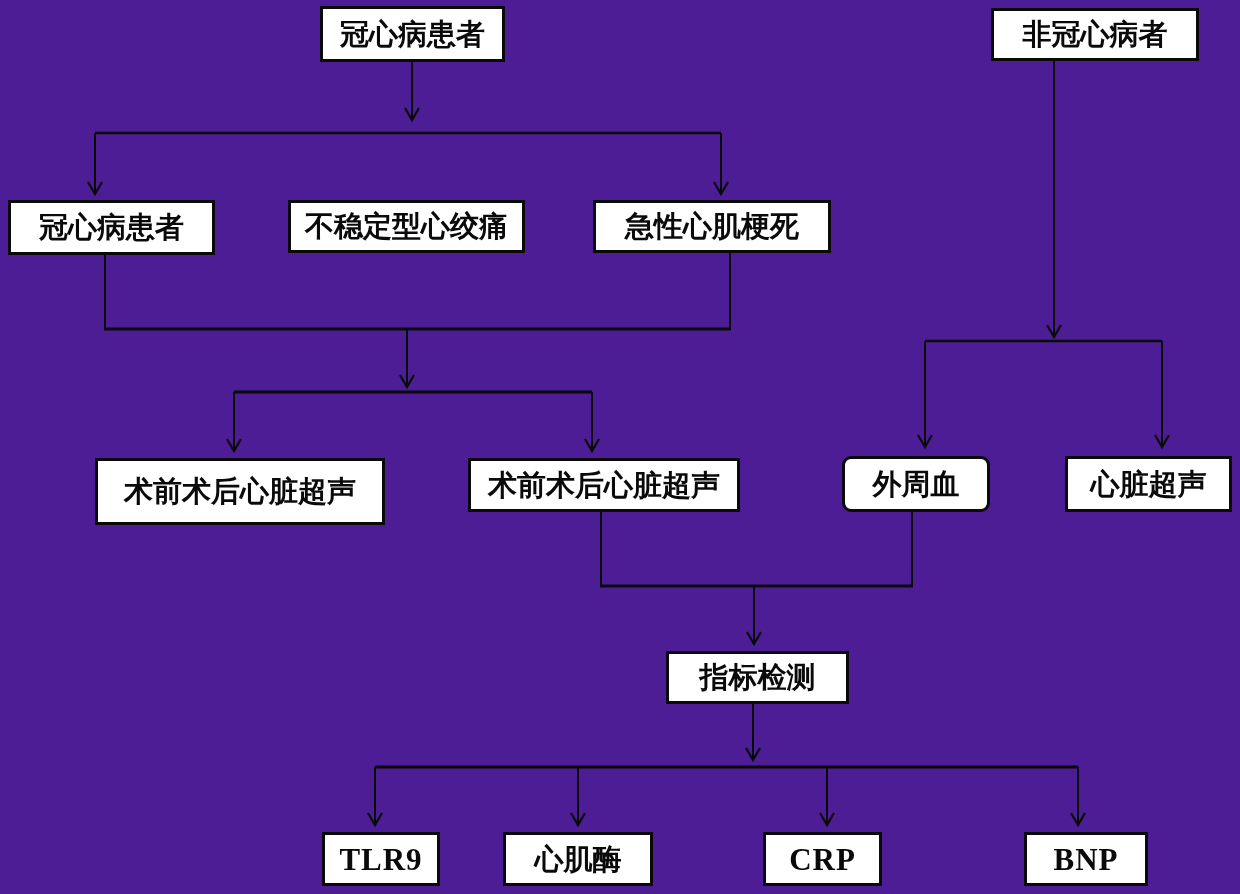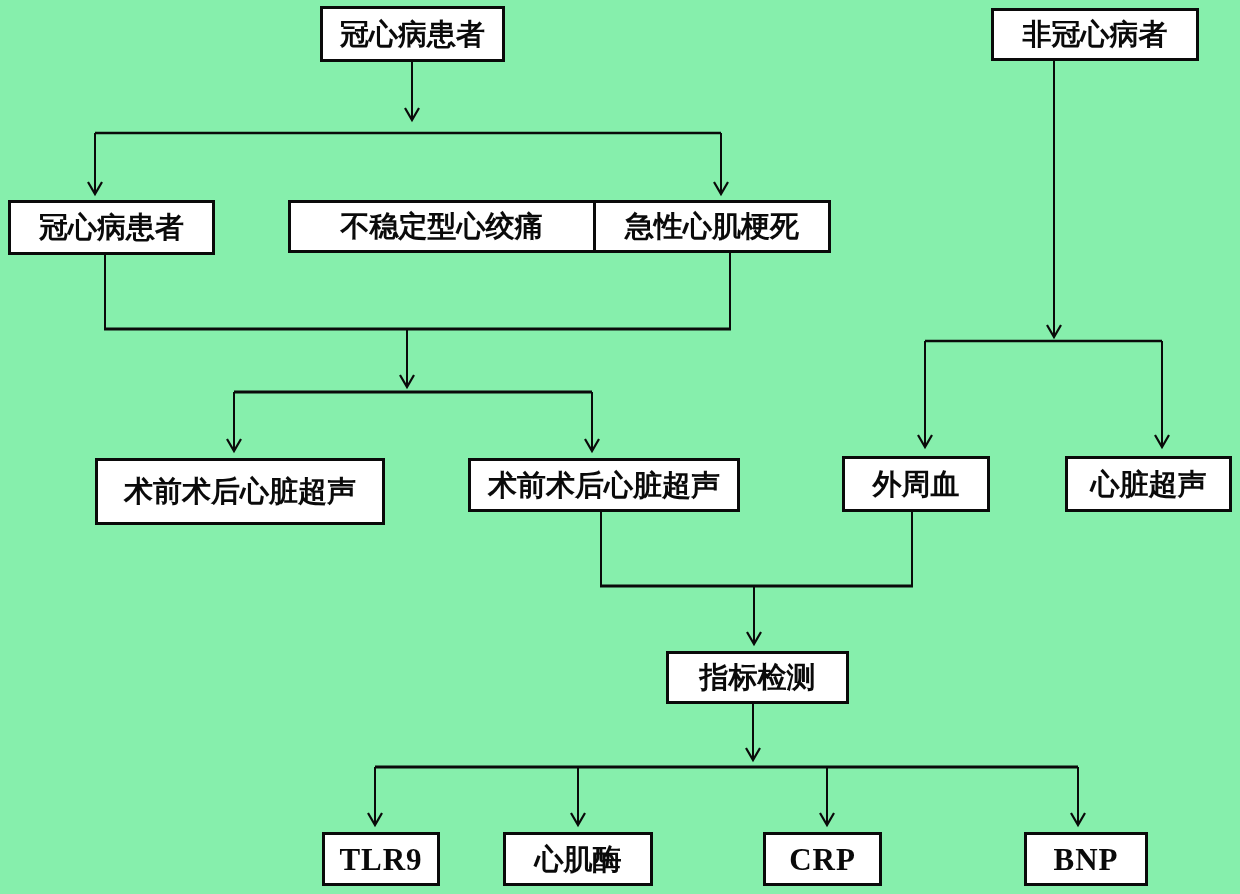--- a/index.html
+++ b/index.html
@@ -1,20 +1,20 @@
 <!DOCTYPE html>
 <html><head>
 <meta charset="utf-8">
 <style>
   html, body { margin: 0; padding: 0; background: #ffffff; }
   #canvas {
     position: relative;
     width: 1240px;
     height: 894px;
-    background: #86efac;
+    background: #4c1d95;
     font-family: "DejaVu Sans", sans-serif;
     overflow: hidden;
   }
   #connectors {
     position: absolute;
     left: 0; top: 0;
     width: 1240px; height: 894px;
   }
   .node {
     position: absolute;
@@ -93,34 +93,34 @@
   <div class="node" style="left:320px; top:6px; width:185px; height:56px;">
     <span>冠心病患者</span>
   </div>
   <div class="node" style="left:955px; top:8px; width:208px; height:53px;margin-left:36px;">
     <span>非冠心病者</span>
   </div>
 
   <div class="node" style="left:8px; top:200px; width:207px; height:55px;">
     <span>冠心病患者</span>
   </div>
-  <div class="node" style="left:288px; top:200px; width:308px; height:53px;">
+  <div class="node" style="left:288px; top:200px; width:237px; height:53px;">
     <span>不稳定型心绞痛</span>
   </div>
   <div class="node" style="left:593px; top:200px; width:238px; height:53px;align-items:center;">
     <span>急性心肌梗死</span>
   </div>
 
   <div class="node" style="left:95px; top:458px; width:290px; height:67px;">
     <span>术前术后心脏超声</span>
   </div>
   <div class="node" style="left:468px; top:458px; width:272px; height:54px;">
     <span>术前术后心脏超声</span>
   </div>
-  <div class="node" style="left:842px; top:456px; width:148px; height:56px;">
+  <div class="node" style="left:842px; top:456px; width:148px; height:56px;border-radius:9px;">
     <span>外周血</span>
   </div>
   <div class="node" style="left:1065px; top:456px; width:167px; height:56px;">
     <span>心脏超声</span>
   </div>
 
   <div class="node" style="left:666px; top:651px; width:183px; height:53px;">
     <span>指标检测</span>
   </div>
 

